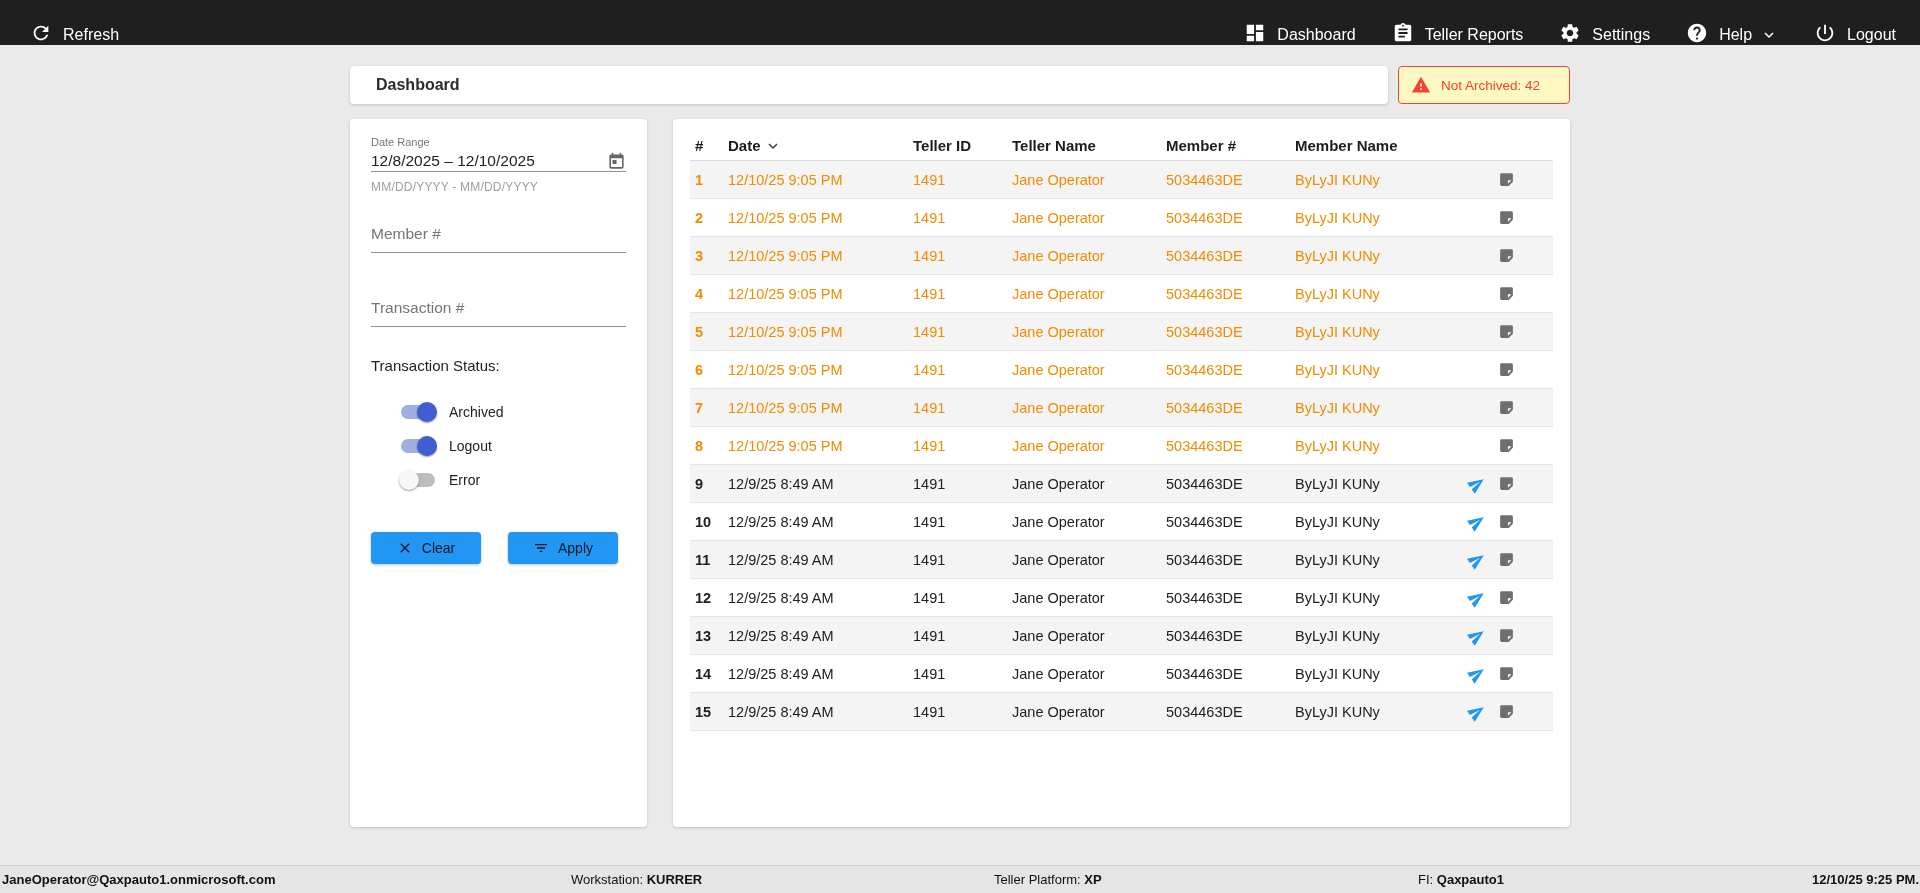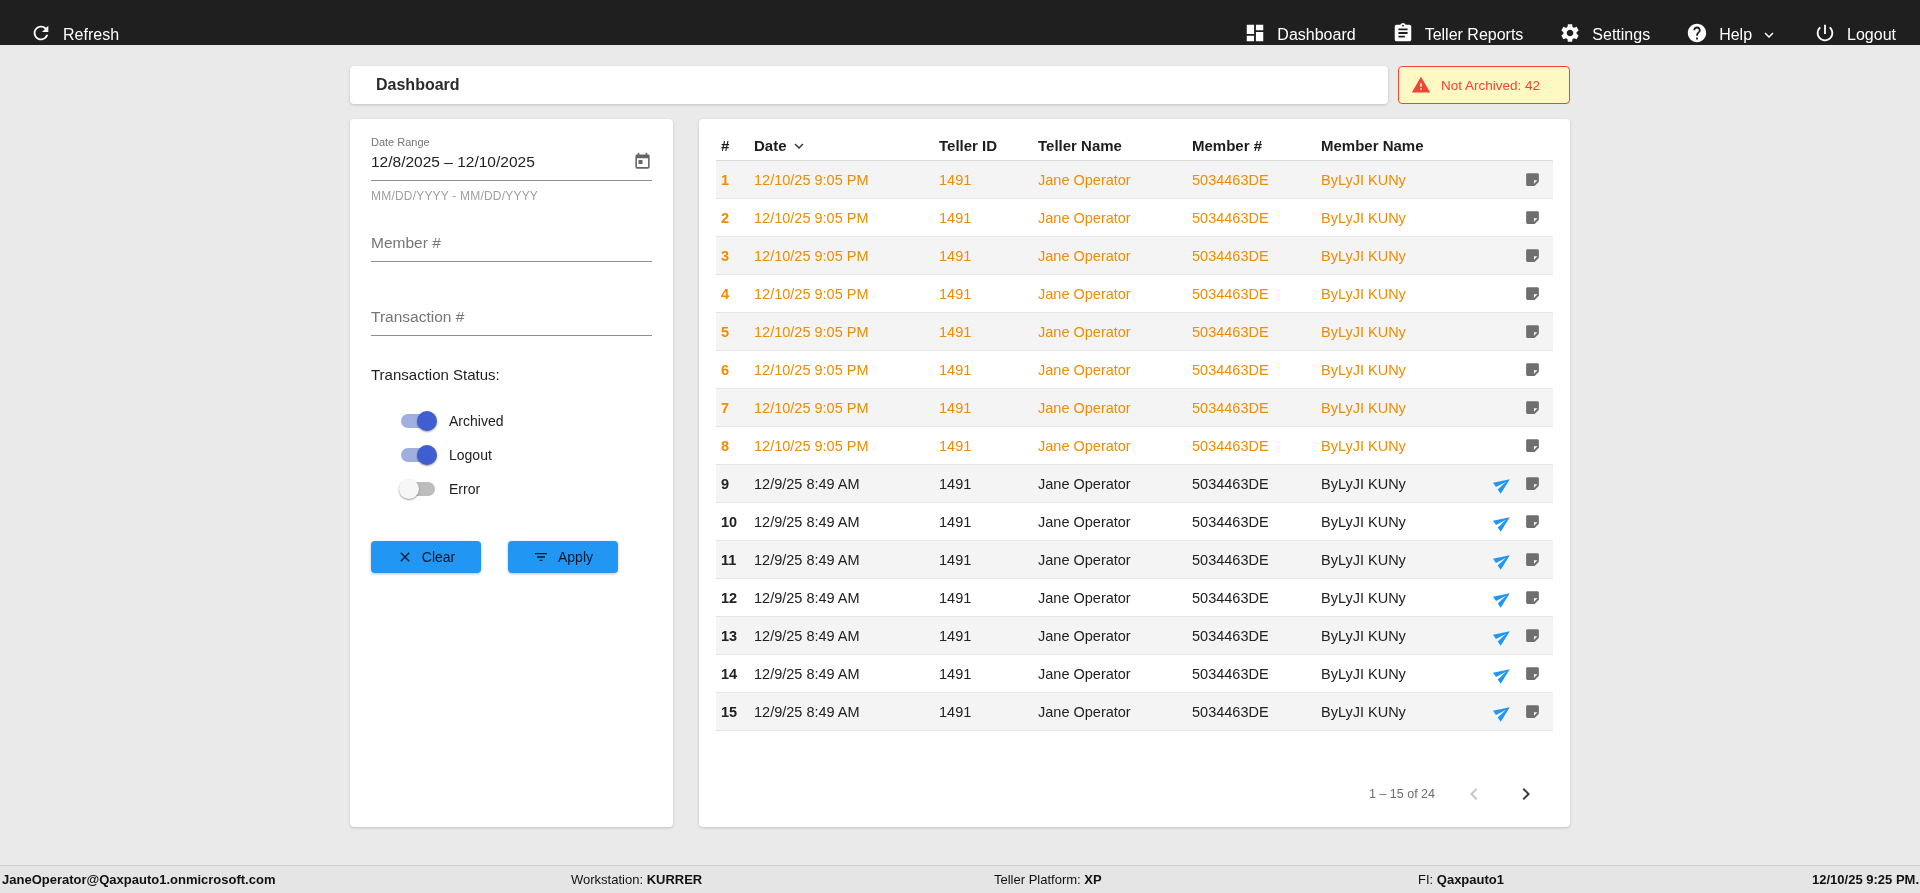--- a/index.html
+++ b/index.html
@@ -38,25 +38,25 @@
   .not-archived {
     width: 172px; background: #fef9c3; border: 1px solid #f44336; border-radius: 4px;
     display: flex; align-items: center; gap: 10px; padding: 0 12px;
     color: #f44336; font-size: 13.5px; cursor: pointer;
   }
   .warn-icon { width: 20px; height: 20px; fill: #f44336; }
 
   .content-row { display: flex; gap: 26px; margin-top: 15px; height: 708px; }
 
   
-  .filter-card { width: 323px; padding: 17px 21px; flex: none; }
+  .filter-card { width: 297px; padding: 17px 21px; flex: none; }
   .fld-label { font-size: 11px; color: #757575; }
   .date-row {
-    display: flex; align-items: center; justify-content: space-between;
-    margin-top: 4px; padding-bottom: 9px; border-bottom: 1px solid #8f8f8f; cursor: text;
+    display: flex; justify-content: space-between;
+    margin-top: 4px; padding-bottom: 0; border-bottom: 1px solid #8f8f8f; cursor: text;
   }
   .date-value { font-size: 15.5px; color: #222; }
   .cal-btn { background: none; border: none; cursor: pointer; color: #666; padding: 0; }
   .cal-icon { width: 19px; height: 19px; }
   .fld-hint { font-size: 12px; color: #9e9e9e; margin-top: 8px; letter-spacing: 0.2px; }
   .text-input {
     width: 100%; border: none; border-bottom: 1px solid #8f8f8f; background: transparent;
     font-size: 15.5px; font-family: inherit; color: #222; outline: none;
     padding: 4px 0 9px;
   }
@@ -523,33 +523,20 @@
               </span>
               <span class="icon-slot">
                 <svg class="note-icon" viewBox="0 0 24 24">
                   <path d="M19 3H4.99C3.89 3 3 3.9 3 5l.01 14c0 1.1.89 2 1.99 2h10l6-6V5c0-1.1-.9-2-2-2zm-4.99 15v-4.99H19L14.01 18z"></path>
                 </svg>
               </span>
             </div>
           </div>
         </div>
 
-      <div class="pagination">
-        <span class="range">1 – 15 of 24</span>
-        <button class="page-btn prev" disabled="">
-          <svg class="icon" viewBox="0 0 24 24">
-              <path d="M15.41 7.41L14 6l-6 6 6 6 1.41-1.41L10.83 12z"></path>
-            </svg>
-        </button>
-        <button class="page-btn next">
-          <svg class="icon" viewBox="0 0 24 24">
-              <path d="M8.59 16.59L10 18l6-6-6-6-1.41 1.41L13.17 12z"></path>
-            </svg>
-        </button>
-      </div>
     </section>
 
   </div>
 </div>
 
 <footer class="footer">
   <span class="f-item f-email">JaneOperator@Qaxpauto1.onmicrosoft.com</span>
   <span class="f-item f-ws">
     <span>Workstation:</span>
     <b>KURRER</b>

